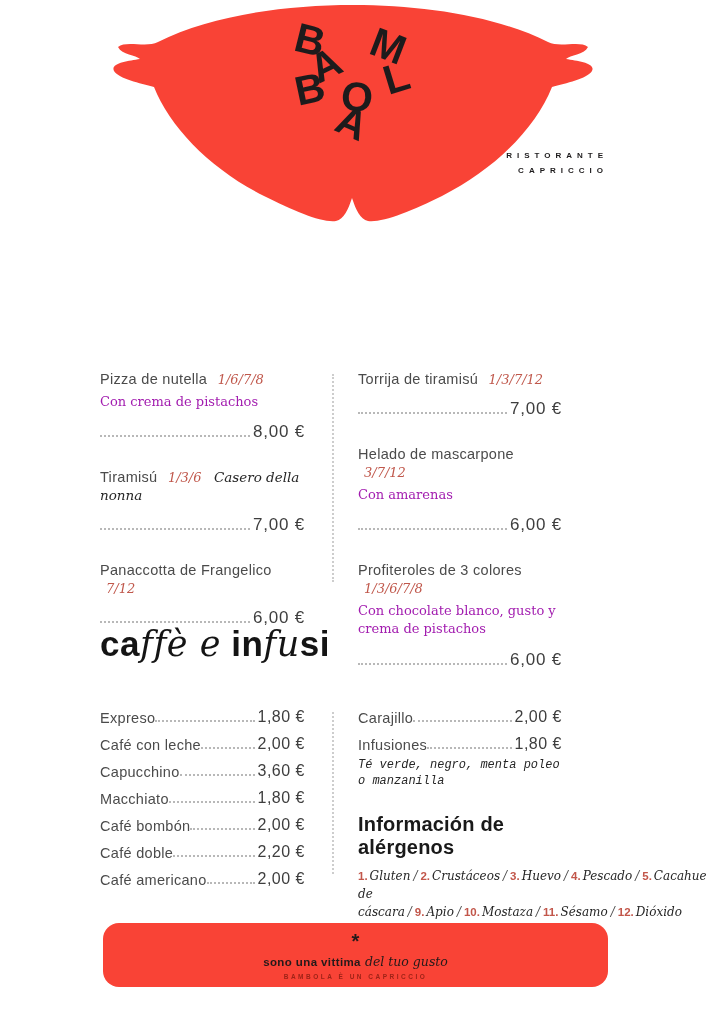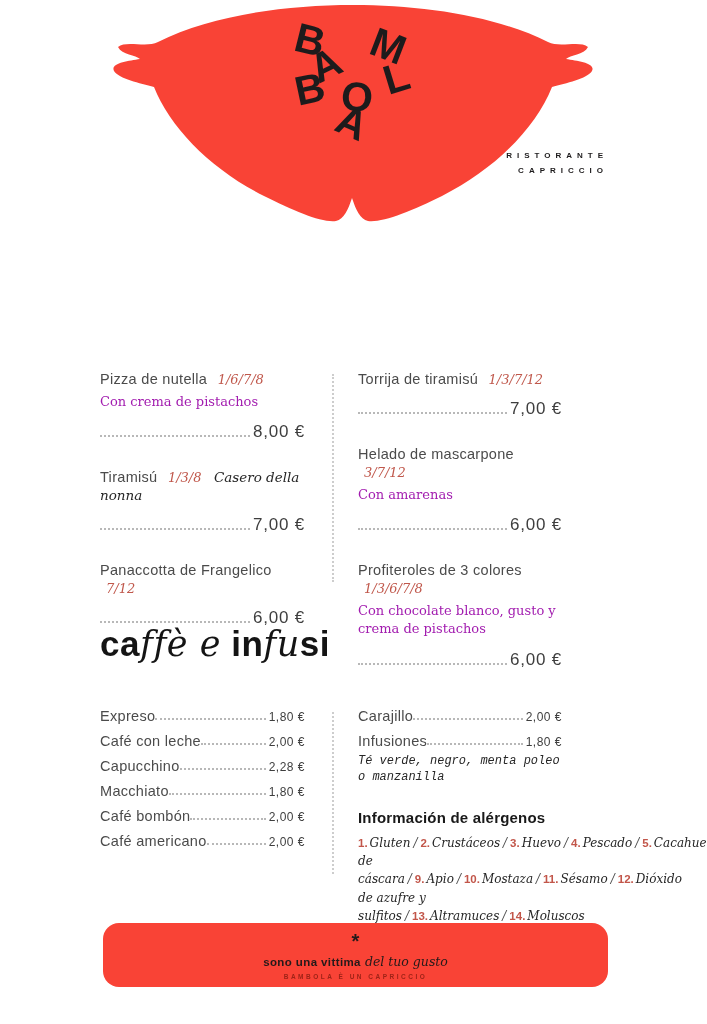--- a/index.html
+++ b/index.html
@@ -46,27 +46,27 @@
   .mi-desc{font-family:"DejaVu Serif",serif;font-size:13px;color:#a21caf;
            margin-top:5px;line-height:1.4;}
   .price-row{display:flex;align-items:flex-end;margin-top:11px;}
   .leader{flex:1;border-bottom:2px dotted #b8b8b8;margin:0 3px 5px 0;}
   .price{font-size:17px;color:#3e3e3e;letter-spacing:0.8px;white-space:nowrap;}
 
   
   .bev{display:flex;align-items:flex-end;margin-bottom:9px;}
   .bev-name{font-size:14.5px;color:#4b4b4b;letter-spacing:0.3px;white-space:nowrap;}
   .bev .leader{margin-bottom:4px;}
-  .bev-price{font-size:12px;color:#3e3e3e;letter-spacing:0.5px;white-space:nowrap;}
+  .bev-price{font-size:16px;color:#3e3e3e;letter-spacing:0.5px;white-space:nowrap;}
   .bev-desc{font-family:Liberation Mono, monospace;font-style:italic;font-size:12px;color:#262626;
             margin:-4px 0 10px 0;line-height:1.3;}
 
   
   .allergens{margin-top:24px;}
-  .al-title{font-size:15px;font-weight:bold;color:#191919;margin:0 0 8px 0;letter-spacing:0.2px;}
+  .al-title{font-size:20px;font-weight:bold;color:#191919;margin:0 0 8px 0;letter-spacing:0.2px;}
   .al-text{margin:0;font-family:"DejaVu Serif",serif;font-style:italic;font-size:12px;
            line-height:1.5;color:#262626;}
   .al-num{font-family:"Liberation Sans",sans-serif;font-style:normal;font-weight:bold;
           color:#c2564a;font-size:11.5px;margin-right:2px;}
   .al-sep{color:#4a4a4a;margin:0 3px;}
 
   
   .footer{position:absolute;left:103px;top:923px;width:505px;height:64px;background:#f94336;
           border-radius:16px;display:flex;flex-direction:column;align-items:center;justify-content:center;}
   .f-ast{font-size:20px;line-height:1;font-weight:bold;color:#241a1a;}
@@ -114,21 +114,21 @@
         <div class="mi-desc">Con crema de pistachos</div>
         <div class="price-row">
           <span class="leader"></span>
           <span class="price">8,00 €</span>
         </div>
       </div>
 
       <div class="mi">
         <div>
           <span class="mi-name">Tiramisú</span>
-          <span class="mi-codes">1/3/8</span>
+          <span class="mi-codes">1/3/6</span>
           <span class="mi-inline">Casero della nonna</span>
         </div>
         <div class="price-row">
           <span class="leader"></span>
           <span class="price">7,00 €</span>
         </div>
       </div>
 
       <div class="mi">
         <div>
@@ -193,31 +193,36 @@
         <span class="bev-price">1,80 €</span>
       </div>
       <div class="bev">
         <span class="bev-name">Café con leche</span>
         <span class="leader"></span>
         <span class="bev-price">2,00 €</span>
       </div>
       <div class="bev">
         <span class="bev-name">Capucchino</span>
         <span class="leader"></span>
-        <span class="bev-price">2,28 €</span>
+        <span class="bev-price">3,60 €</span>
       </div>
       <div class="bev">
         <span class="bev-name">Macchiato</span>
         <span class="leader"></span>
         <span class="bev-price">1,80 €</span>
       </div>
       <div class="bev">
         <span class="bev-name">Café bombón</span>
         <span class="leader"></span>
         <span class="bev-price">2,00 €</span>
+      </div>
+      <div class="bev">
+        <span class="bev-name">Café doble</span>
+        <span class="leader"></span>
+        <span class="bev-price">2,20 €</span>
       </div>
       <div class="bev">
         <span class="bev-name">Café americano</span>
         <span class="leader"></span>
         <span class="bev-price">2,00 €</span>
       </div>
     </div>
     <div class="gap"></div>
     <div class="col-r">
       <div class="bev">

